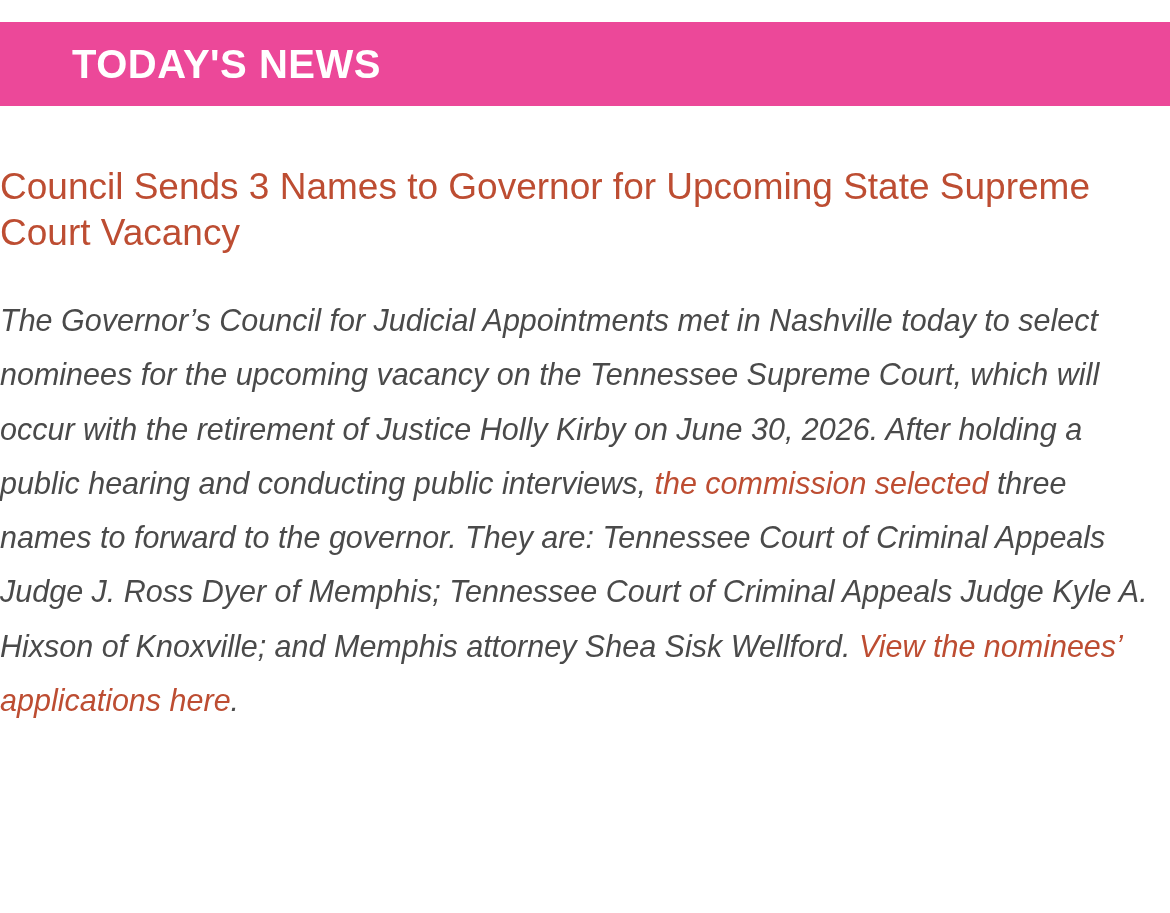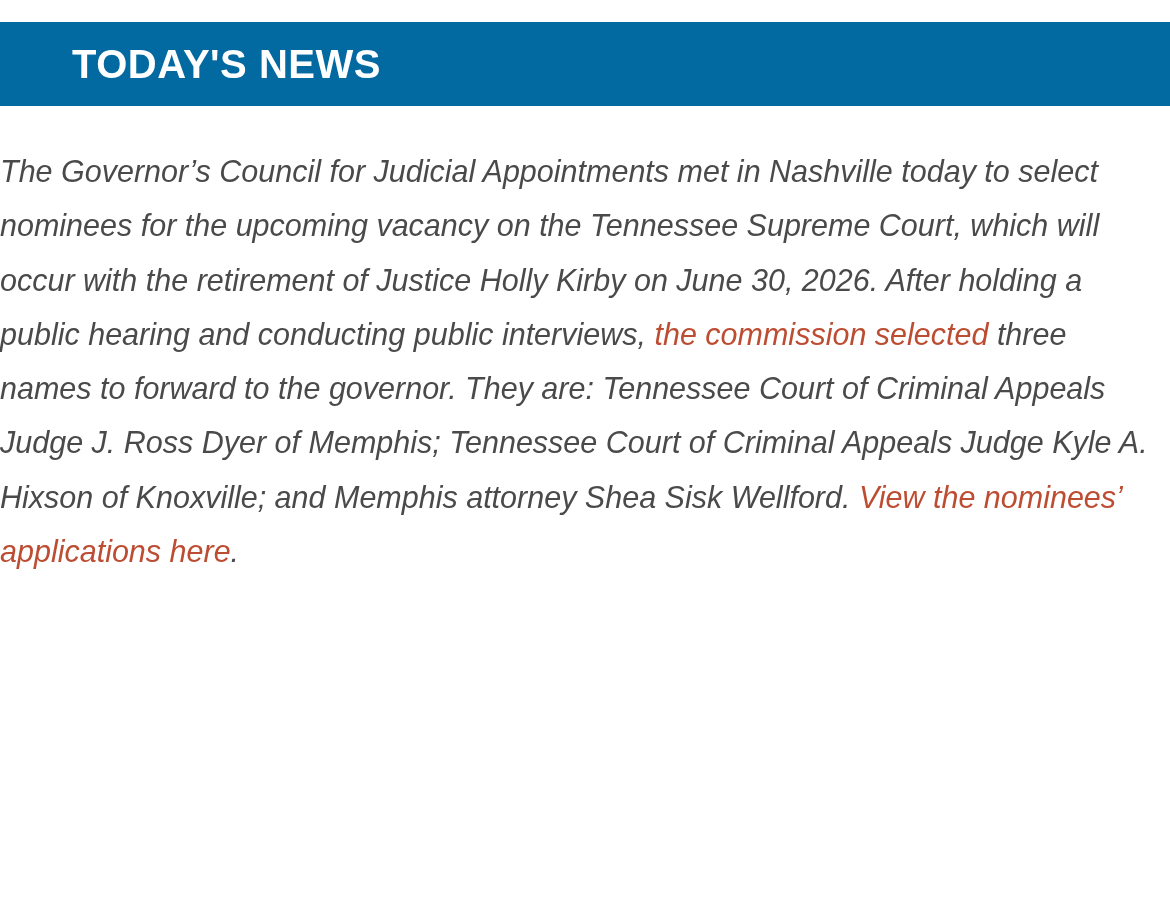--- a/index.html
+++ b/index.html
@@ -18,21 +18,21 @@
     width: 1170px;
     height: 913px;
     background: #ffffff;
   }
   .banner {
     position: absolute;
     left: 0;
     top: 22px;
     width: 1170px;
     height: 84px;
-    background: #0369a1;
+    background: #ec4899;
     display: flex;
     align-items: center;
   }
   .banner-title {
     color: #ffffff;
     font-size: 40px;
     font-weight: bold;
     letter-spacing: 0.5px;
     margin-left: 72px;
     line-height: 1;
@@ -72,20 +72,21 @@
 <body>
 
 <div class="page">
 
   <div class="banner">
     <div class="banner-title">TODAY'S NEWS</div>
   </div>
 
   <div class="content">
 
+    <h1 class="headline">Council Sends 3 Names to Governor for Upcoming State Supreme Court Vacancy</h1>
 
     <p class="body-text">
       <span>The Governor’s Council for Judicial Appointments met in Nashville today to select nominees for the upcoming vacancy on the Tennessee Supreme Court, which will occur with the retirement of Justice Holly Kirby on June 30, 2026. After holding a public hearing and conducting public interviews, </span><a class="inline-link">the commission selected</a><span> three names to forward to the governor. They are: Tennessee Court of Criminal Appeals Judge J. Ross Dyer of Memphis; Tennessee Court of Criminal Appeals Judge Kyle A. Hixson of Knoxville; and Memphis attorney Shea Sisk Wellford. </span><a class="inline-link">View the nominees’ applications here</a><span>.</span>
     </p>
 
   </div>
 
 </div>
 
 </body></html>

